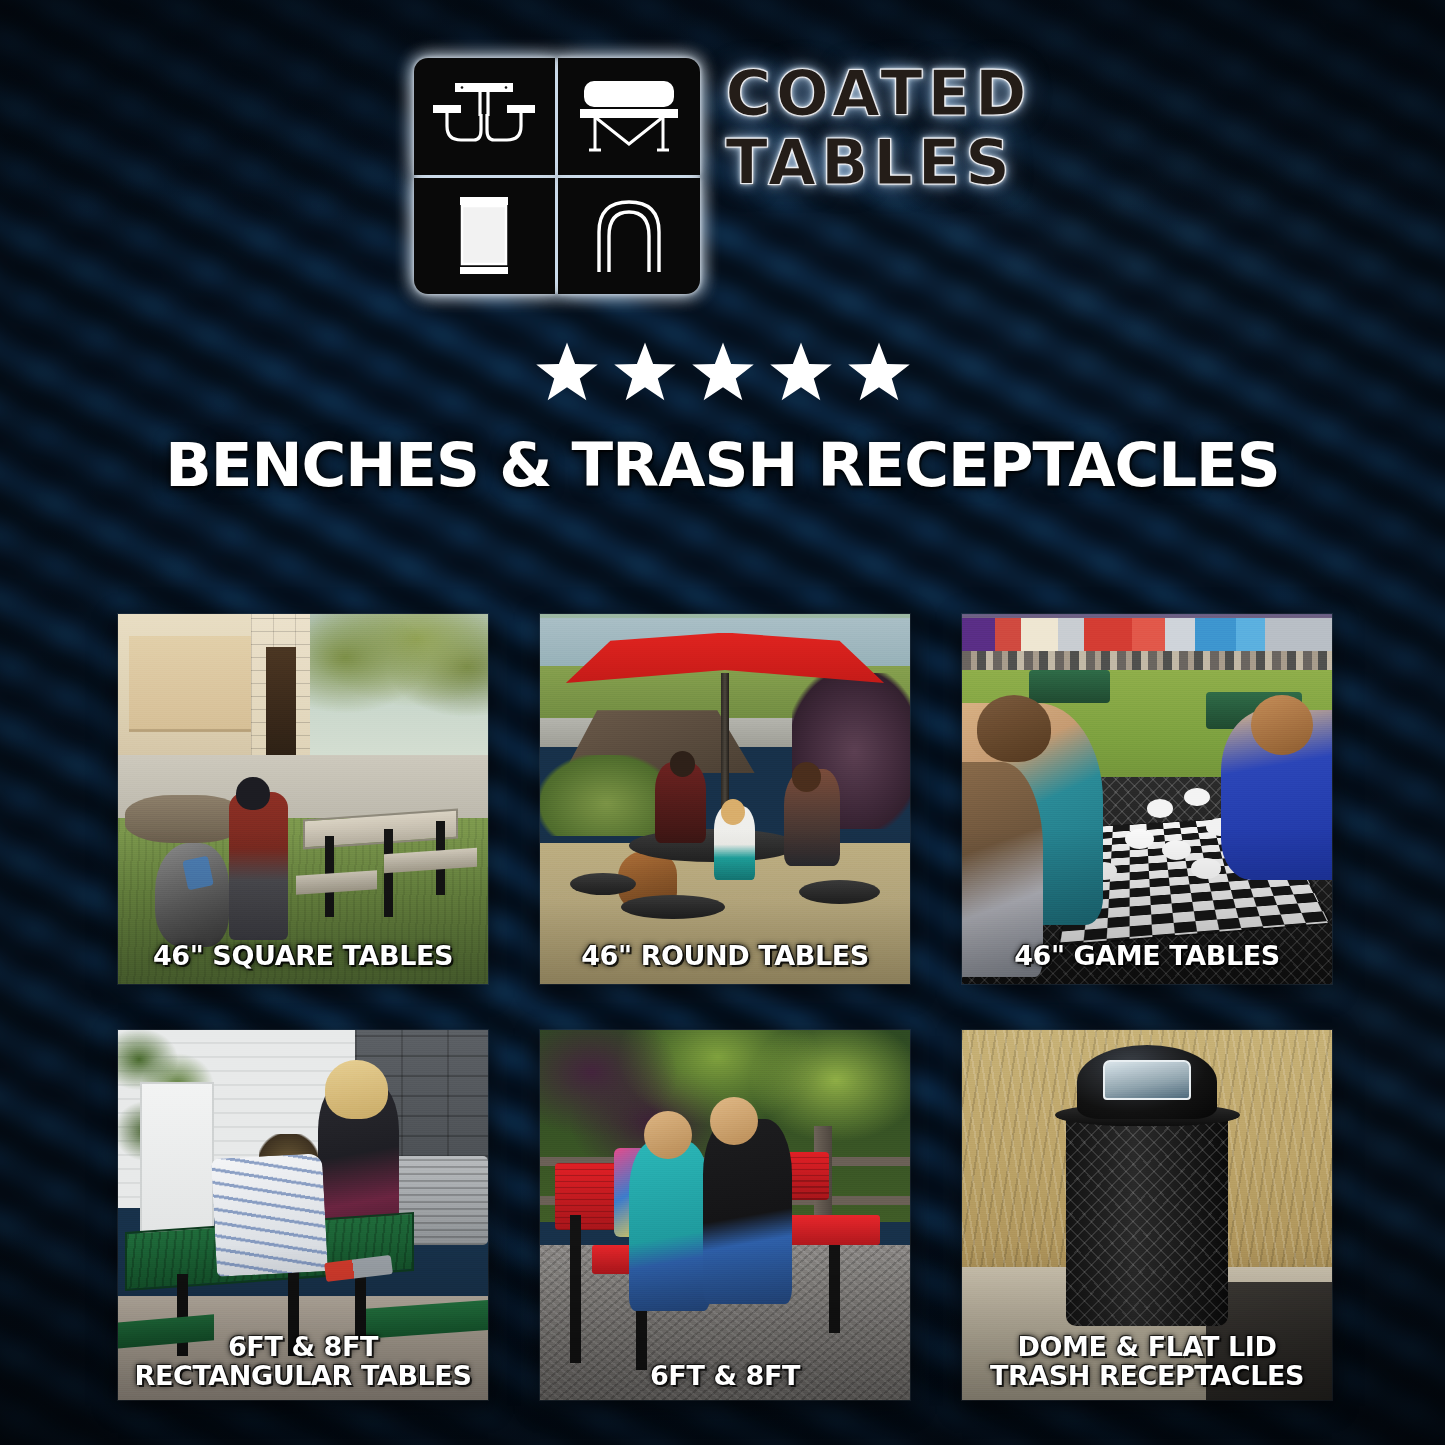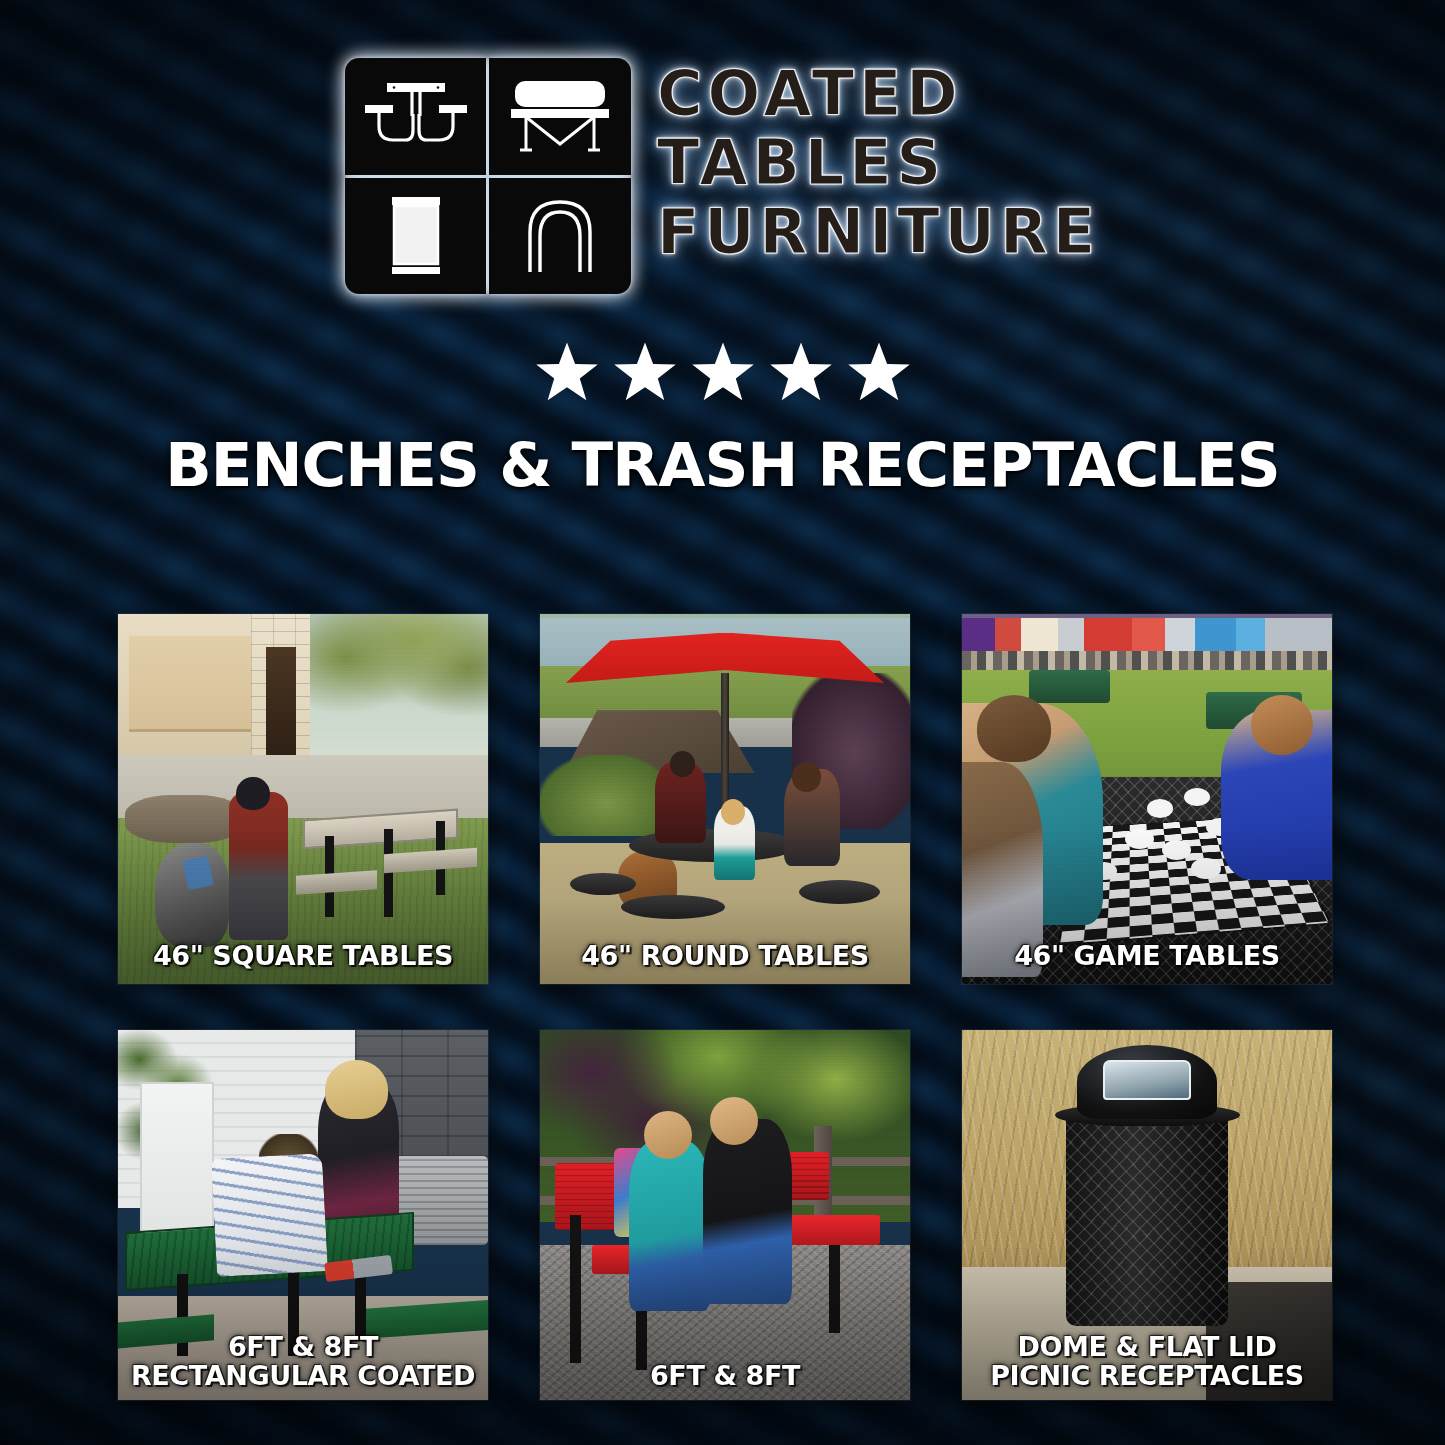--- a/index.html
+++ b/index.html
@@ -491,21 +491,20 @@
             <path d="M26 82 L26 42 Q26 12 56 12 Q86 12 86 42 L86 82"></path>
             <path d="M36 82 L36 46 Q36 22 56 22 Q76 22 76 46 L76 82"></path>
           </svg>
         </div>
 
       </div>
 
       <div class="logo-words">
         <span class="logo-word">COATED</span>
         <span class="logo-word">TABLES</span>
-        <span class="logo-word">FURNITURE</span>
       </div>
 
     </div>
 
     <div class="stars-row">
       <svg class="star" viewBox="0 0 52 50">
           <polygon points="26,1 32.6,18.4 51,18.9 36.4,30.2 41.7,48 26,37.4 10.3,48 15.6,30.2 1,18.9 19.4,18.4" fill="#ffffff"></polygon>
         </svg>
       <svg class="star" viewBox="0 0 52 50">
           <polygon points="26,1 32.6,18.4 51,18.9 36.4,30.2 41.7,48 26,37.4 10.3,48 15.6,30.2 1,18.9 19.4,18.4" fill="#ffffff"></polygon>
@@ -644,21 +643,21 @@
             <div class="lay s4-benchL"></div>
             <div class="lay s4-plant"></div>
             <div class="lay s4-bag"></div>
             <div class="lay s4-tool"></div>
           </div>
           <div class="photo-grain"></div>
           <div class="photo-shade"></div>
         </div>
         <div class="card-caption two-line">
           <span class="cap-line">6FT &amp; 8FT</span>
-          <span class="cap-line">RECTANGULAR COATED</span>
+          <span class="cap-line">RECTANGULAR TABLES</span>
         </div>
       </div>
 
       <div class="card">
         <div class="card-photo">
           <div class="scene">
             <div class="lay s5-foliage"></div>
             <div class="lay s5-fence"></div>
             <div class="lay s5-post"></div>
             <div class="lay s5-gravel"></div>
@@ -693,20 +692,20 @@
             <div class="lay s6-can"></div>
             <div class="lay s6-rim"></div>
             <div class="lay s6-dome"></div>
             <div class="lay s6-open"></div>
           </div>
           <div class="photo-grain"></div>
           <div class="photo-shade"></div>
         </div>
         <div class="card-caption two-line">
           <span class="cap-line">DOME &amp; FLAT LID</span>
-          <span class="cap-line">PICNIC RECEPTACLES</span>
+          <span class="cap-line">TRASH RECEPTACLES</span>
         </div>
       </div>
 
     </div>
 
   </div>
 </div>
 
 </body></html>

